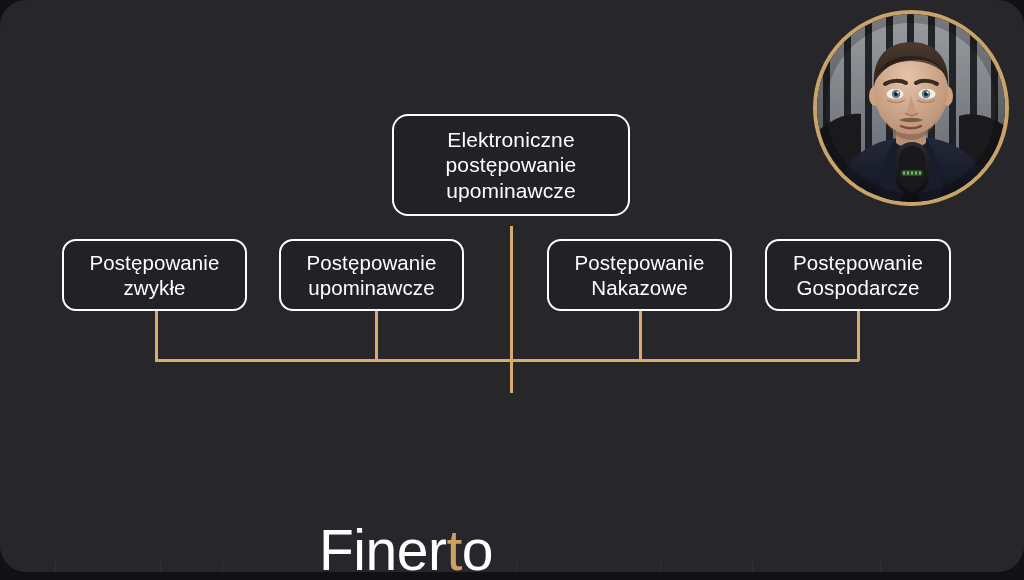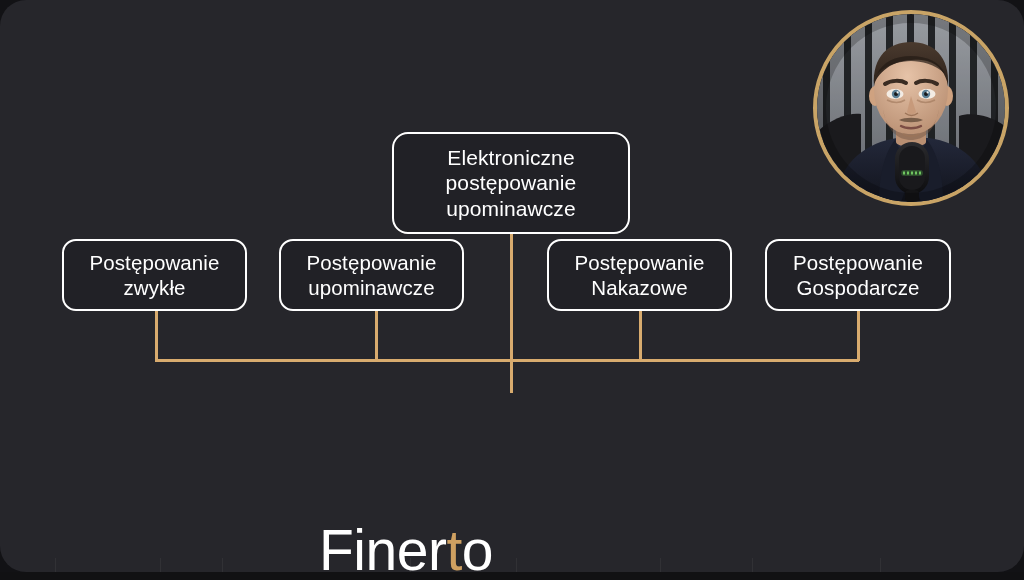--- a/index.html
+++ b/index.html
@@ -76,21 +76,21 @@
     letter-spacing: 0.1px;
   }
   .node-text {
     display: block;
     padding: 0 6px;
     white-space: pre-line;
   }
 
   #node-top {
     left: 392px;
-    top: 132px;
+    top: 114px;
     width: 238px;
     height: 102px;
     font-size: 21px;
     border-radius: 16px;
   }
 
   .node-leaf {
     top: 239px;
     height: 72px;
     font-size: 20.5px;

